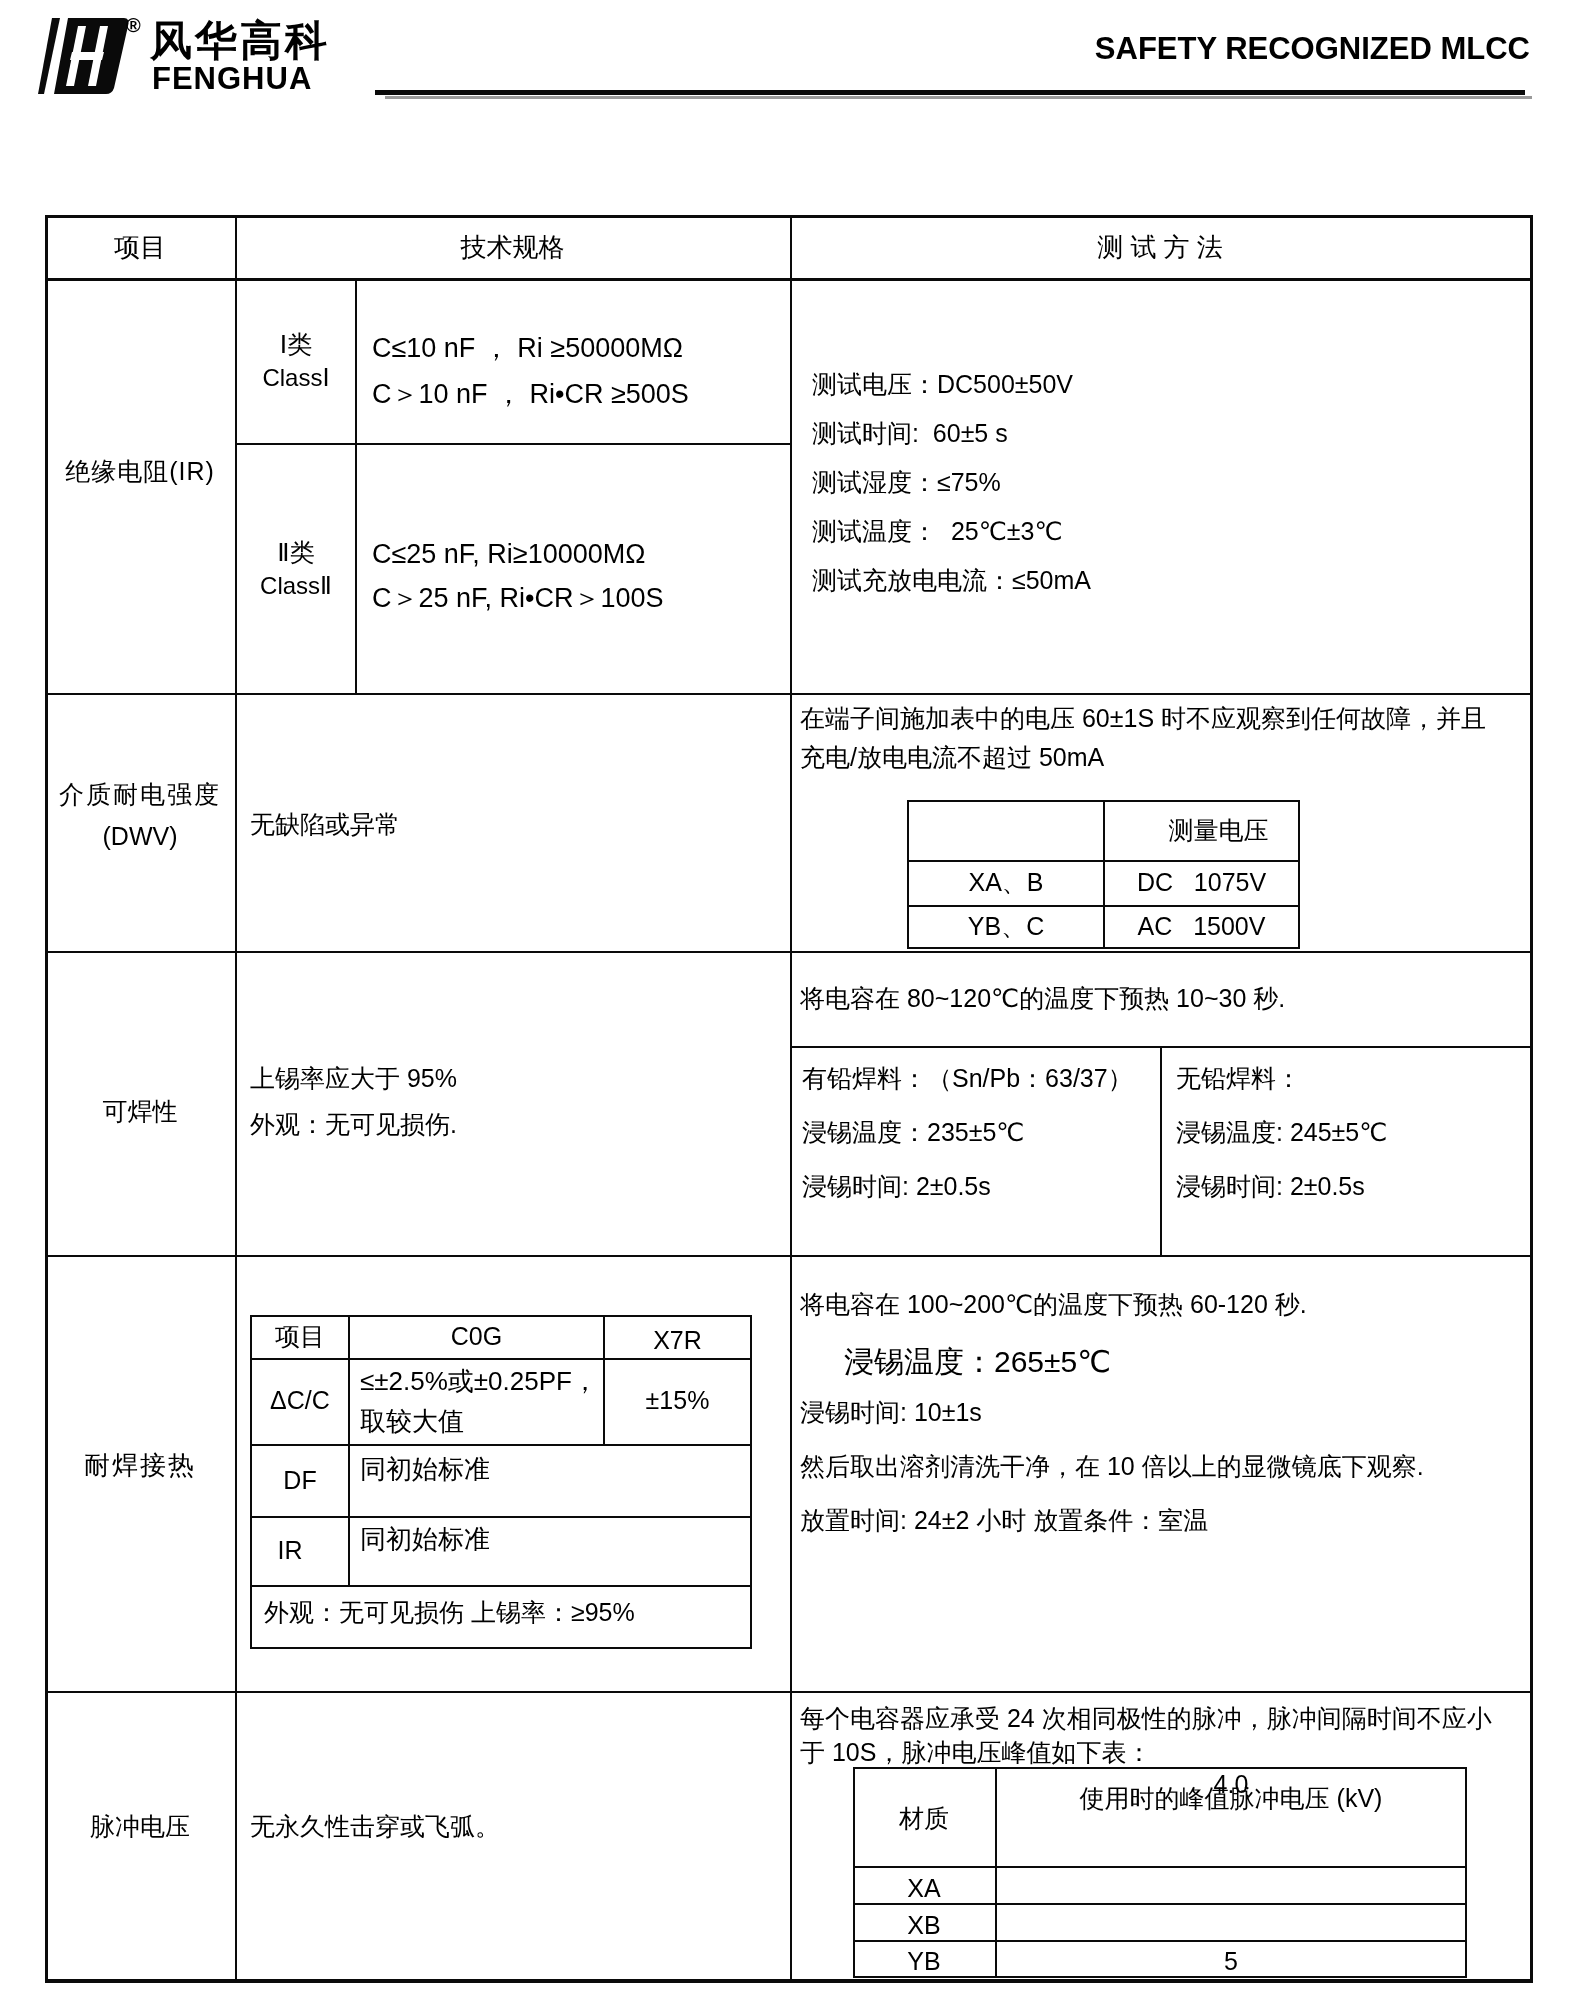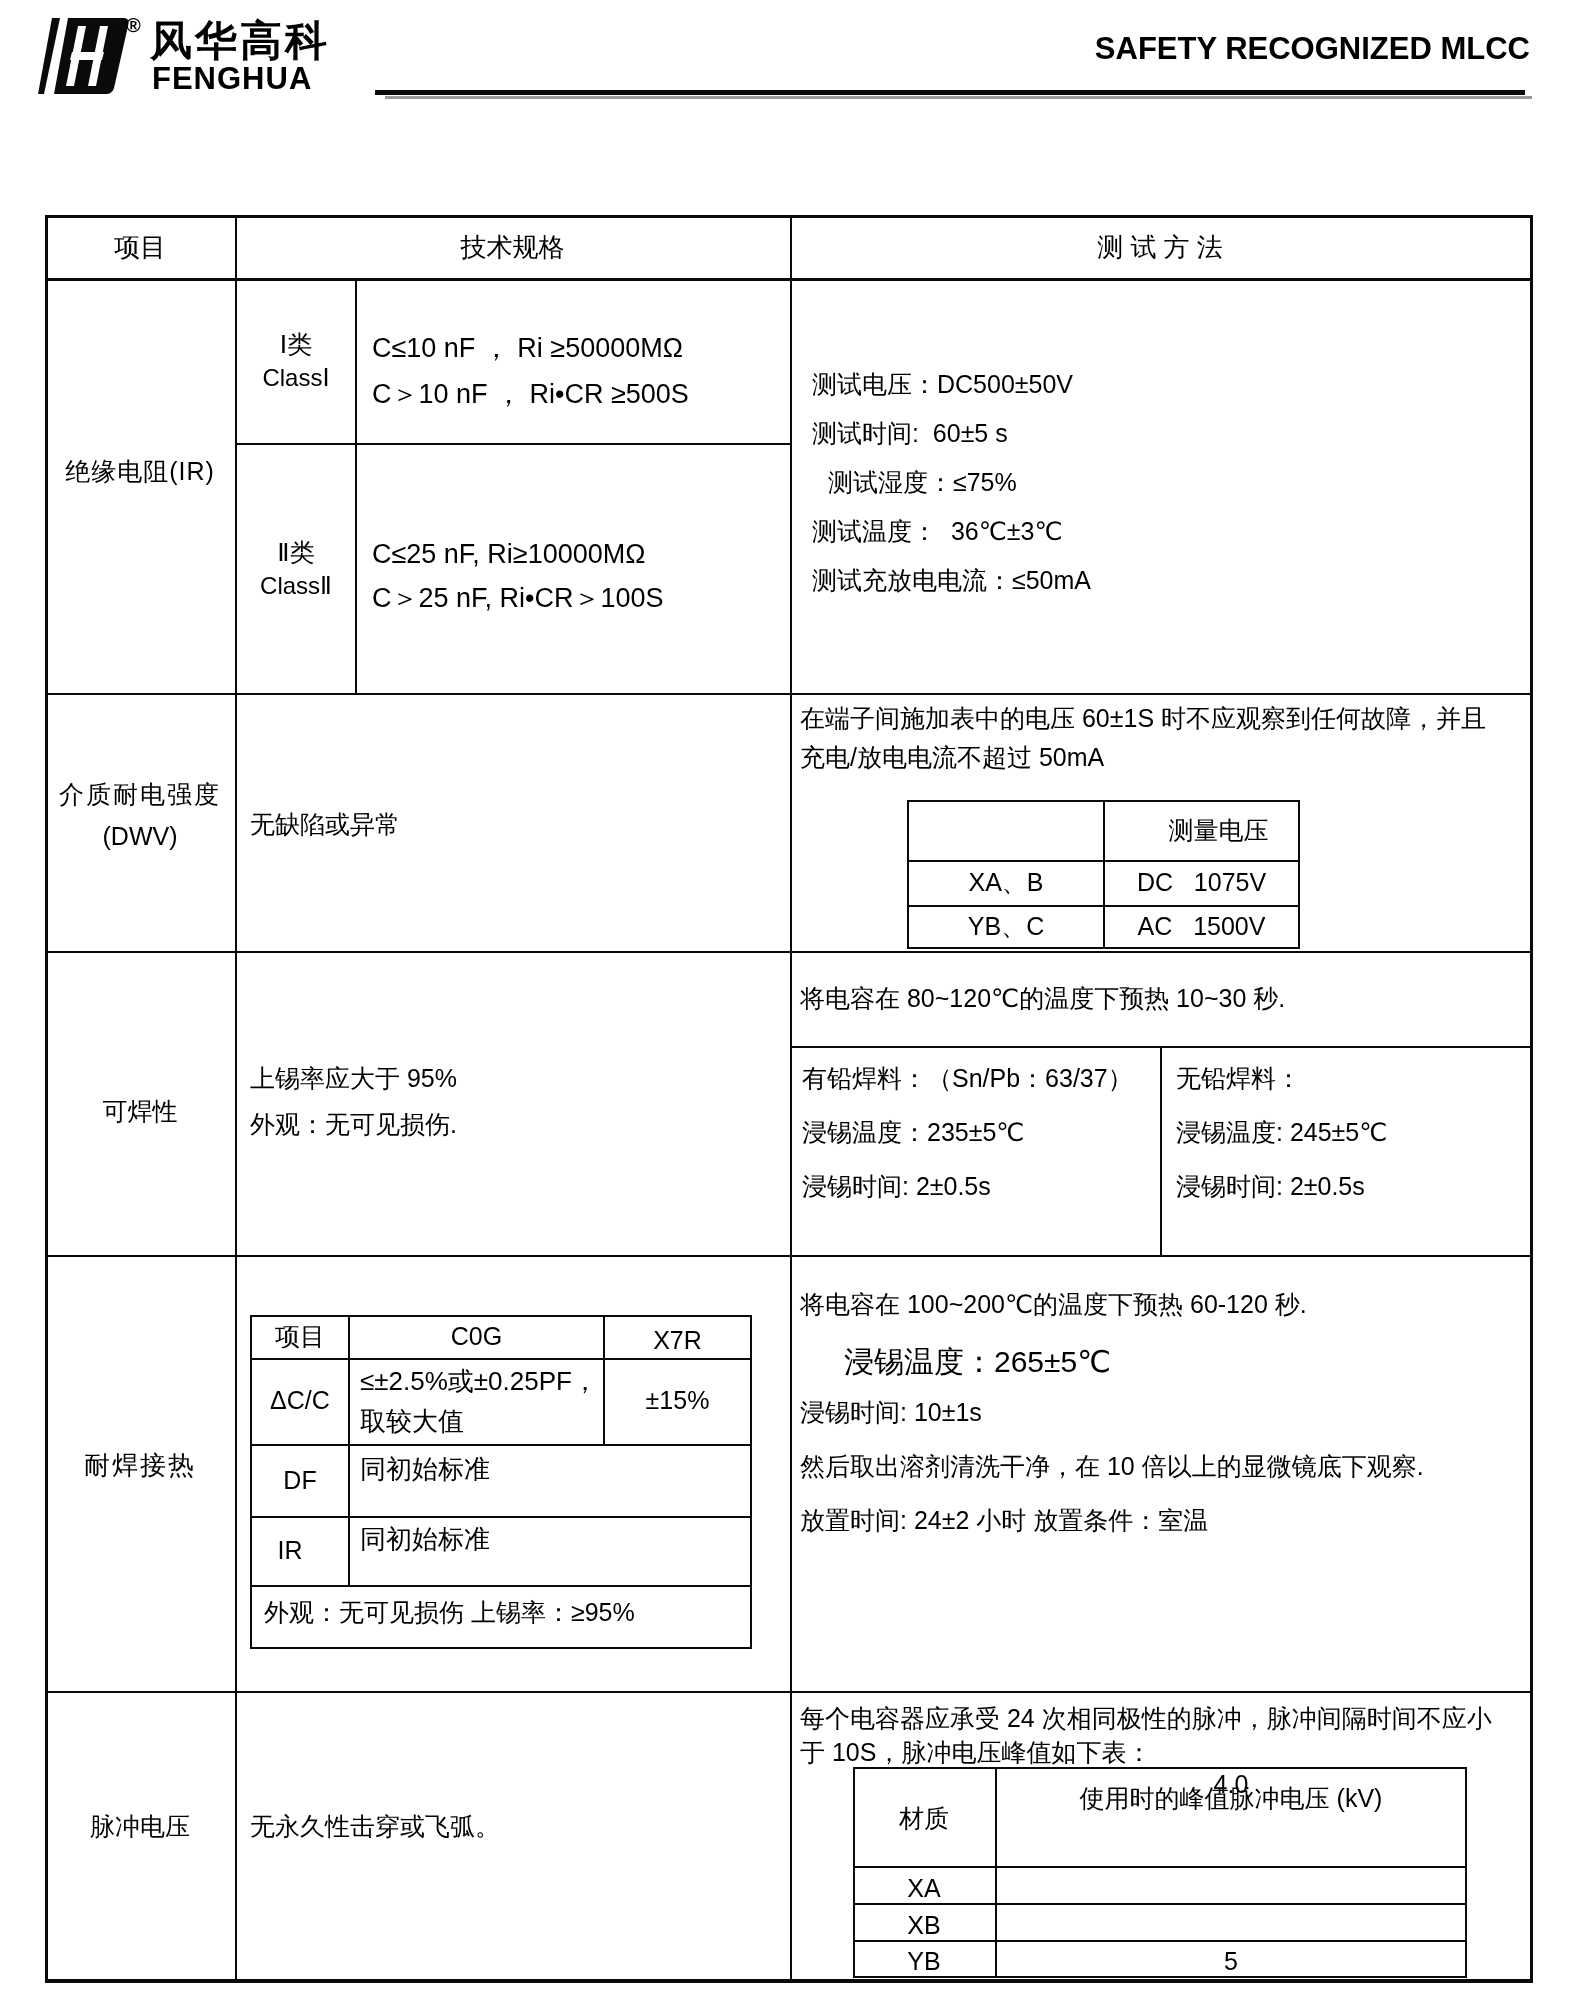--- a/index.html
+++ b/index.html
@@ -59,22 +59,22 @@
 <div class="t" style="left:372px;top:330px;font-size:27px;">C≤10 nF ， Ri ≥50000MΩ</div>
 <div class="t" style="left:372px;top:376px;font-size:27px;">C＞10 nF ， Ri•CR ≥500S</div>
 
 <div class="t tc" style="left:237px;top:536px;width:118px;font-size:25px;">Ⅱ类</div>
 <div class="t tc" style="left:237px;top:570px;width:118px;font-size:24px;">ClassⅡ</div>
 <div class="t" style="left:372px;top:536px;font-size:27px;">C≤25 nF, Ri≥10000MΩ</div>
 <div class="t" style="left:372px;top:580px;font-size:27px;">C＞25 nF, Ri•CR＞100S</div>
 
 <div class="t" style="left:812px;top:368px;font-size:25px;">测试电压：DC500±50V</div>
 <div class="t" style="left:812px;top:417px;font-size:25px;">测试时间:  60±5 s</div>
-<div class="t" style="left:812px;top:466px;font-size:25px;margin-left:16px;">测试湿度：≤75%</div>
-<div class="t" style="left:812px;top:515px;font-size:25px;">测试温度：  36℃±3℃</div>
+<div class="t" style="left:812px;top:466px;font-size:25px;">测试湿度：≤75%</div>
+<div class="t" style="left:812px;top:515px;font-size:25px;">测试温度：  25℃±3℃</div>
 <div class="t" style="left:812px;top:564px;font-size:25px;">测试充放电电流：≤50mA</div>
 
 <div class="t tc" style="left:45px;top:778px;width:190px;font-size:25px;letter-spacing:2px;">介质耐电强度</div>
 <div class="t tc" style="left:45px;top:820px;width:190px;font-size:25px;">(DWV)</div>
 <div class="t" style="left:250px;top:808px;font-size:25px;">无缺陷或异常</div>
 <div class="t" style="left:800px;top:702px;font-size:25px;">在端子间施加表中的电压 60±1S 时不应观察到任何故障，并且</div>
 <div class="t" style="left:800px;top:741px;font-size:25px;">充电/放电电流不超过 50mA</div>
 
 <div class="ln" style="left:907px;top:800px;width:393px;height:2px;"></div>
 <div class="ln" style="left:907px;top:860px;width:393px;height:2px;"></div>

